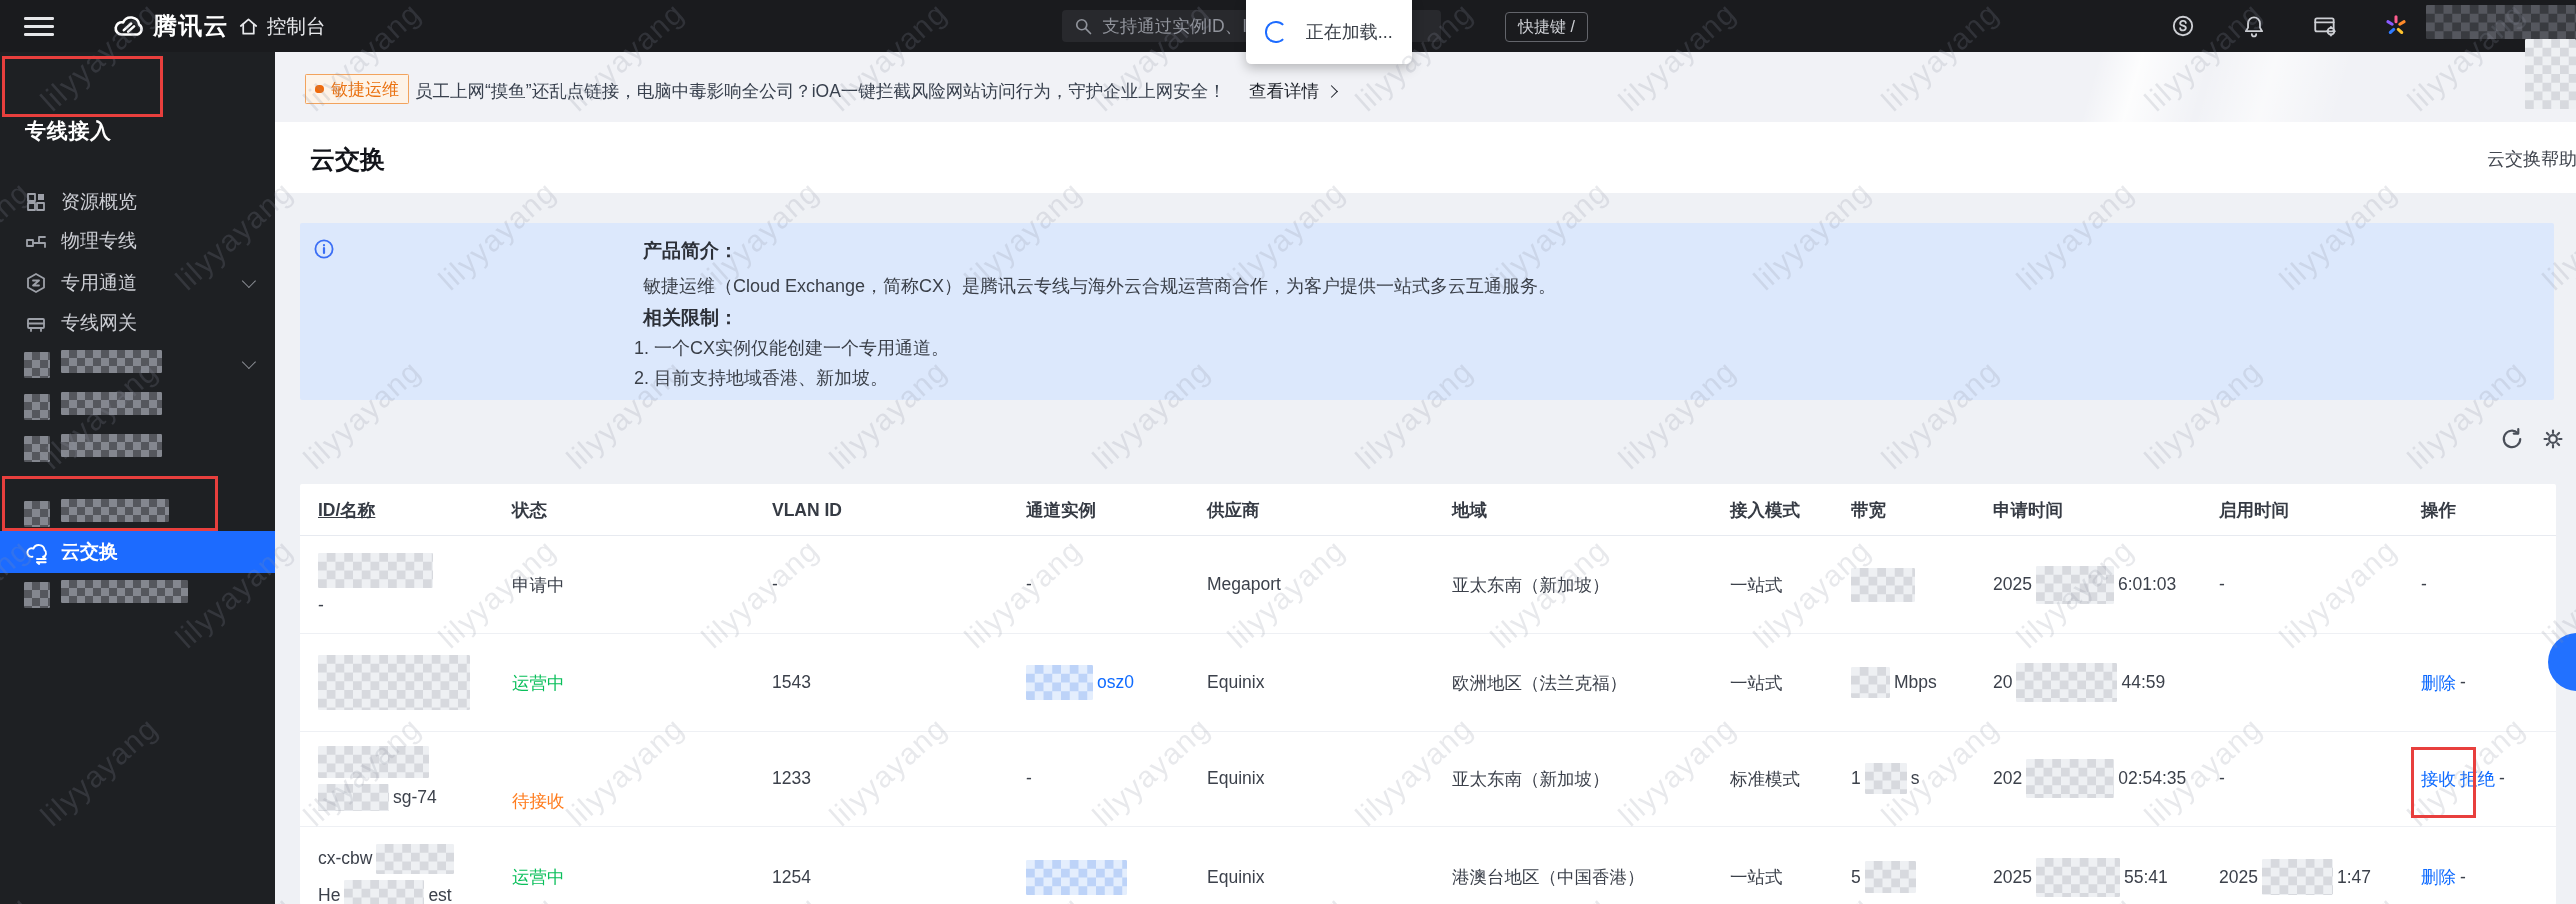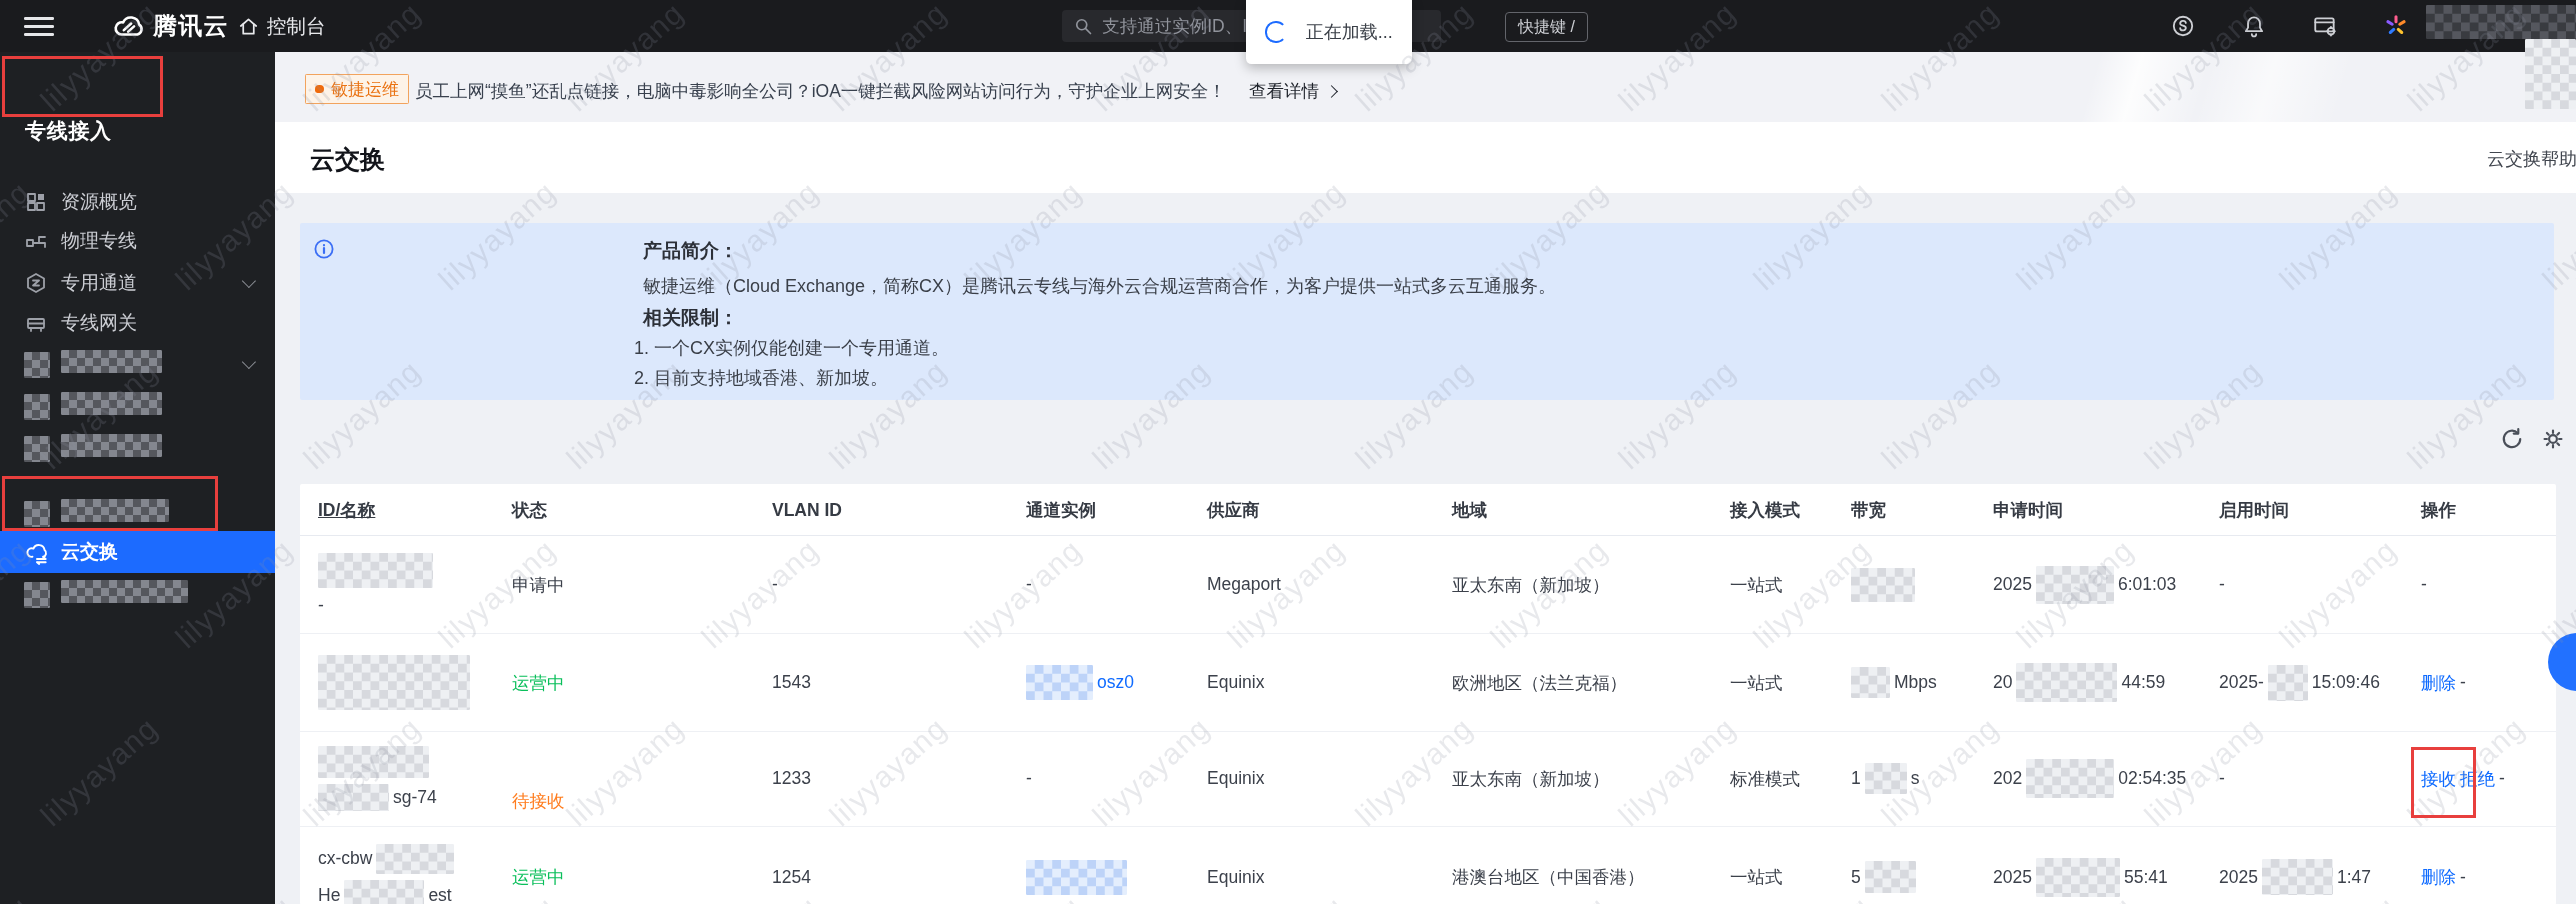--- a/index.html
+++ b/index.html
@@ -423,27 +423,20 @@
             <div class="cell-line">
               <span class="mosaic" style="width: 39px; height: 31px;"></span>
               <span class="cell-text">Mbps</span>
             </div>
           </div>
           <div class="td" style="left: 1693px;">
             <div class="cell-line">
               <span class="cell-text">20</span>
               <span class="mosaic" style="width: 101px; height: 39px;"></span>
               <span class="cell-text">44:59</span>
-            </div>
-          </div>
-          <div class="td" style="left: 1919px;">
-            <div class="cell-line">
-              <span class="cell-text">2025-</span>
-              <span class="mosaic" style="width: 40px; height: 36px;"></span>
-              <span class="cell-text">15:09:46</span>
             </div>
           </div>
           <div class="td" style="left: 2121px;">
             <div class="cell-line">
               <span class="cell-link">删除</span>
               <span class="cell-text">-</span>
             </div>
           </div>
         </div>
         <div class="tr sep" style="top: 247px; height: 96px;">

